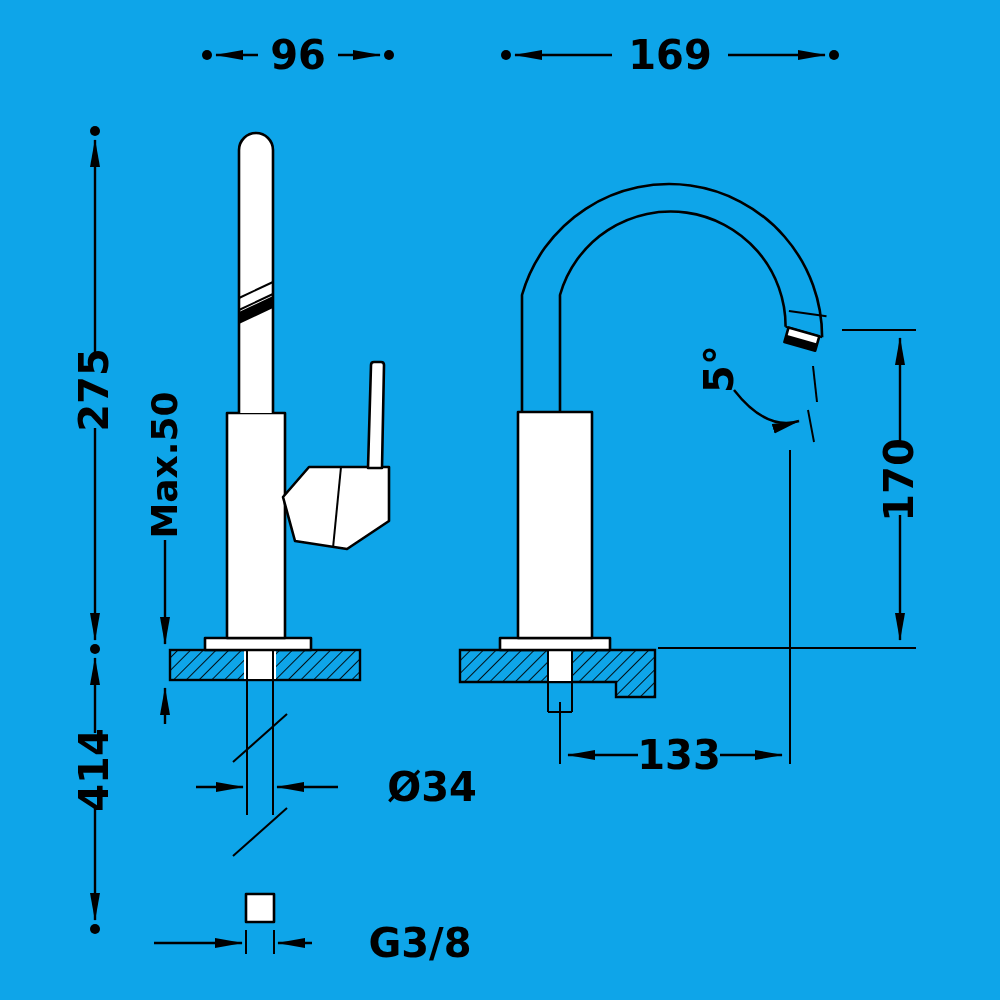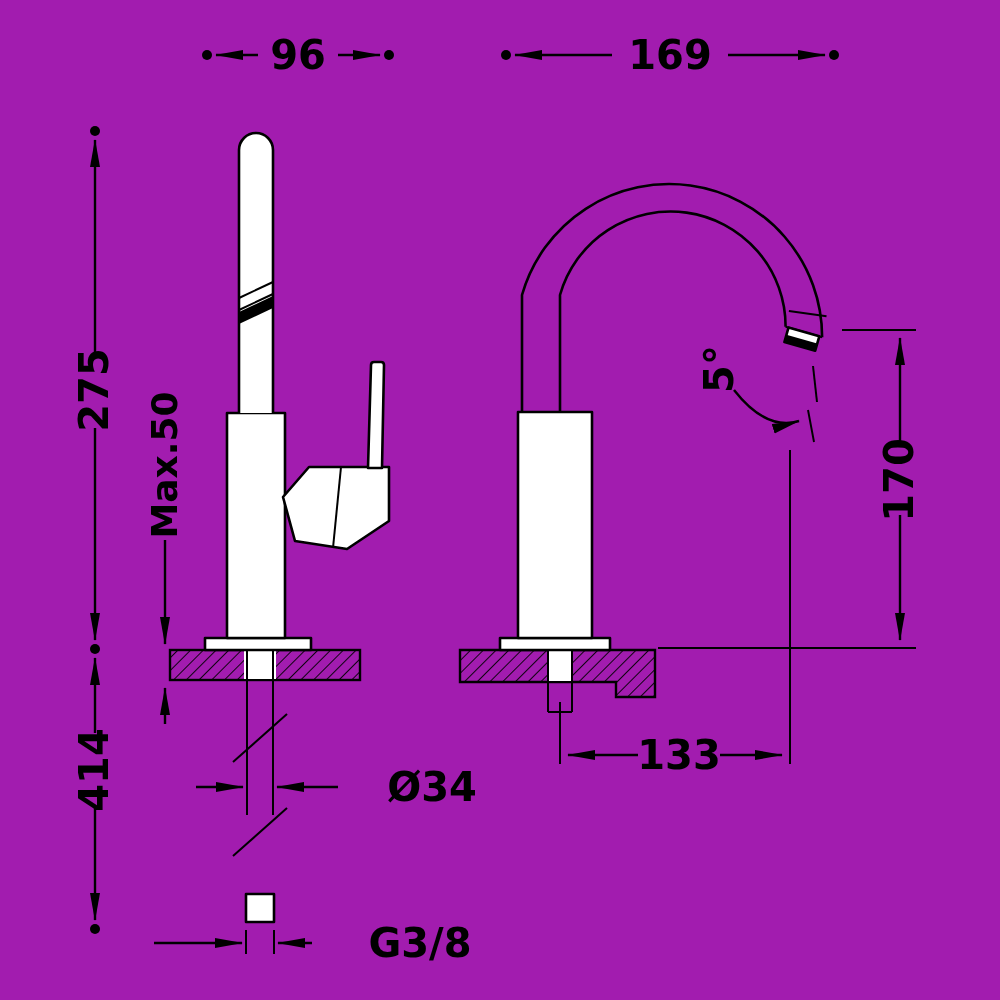--- a/index.html
+++ b/index.html
@@ -1,19 +1,19 @@
 <!DOCTYPE html>
 <html><head>
 <meta charset="utf-8">
 <style>
   html,body{margin:0;padding:0;background:#ffffff;}
   .canvas{
     position:relative;
     width:1000px;height:1000px;
-    background:#a21caf;
+    background:#0ea5e9;
     font-family:"DejaVu Sans", sans-serif;
     overflow:hidden;
   }
   svg{display:block;}
   .outline{fill:none;stroke:#000;stroke-width:2.6;stroke-linejoin:round;}
   .outline-fill{fill:#fff;stroke:#000;stroke-width:2.6;stroke-linejoin:round;}
   .thin{fill:none;stroke:#000;stroke-width:2;}
   .dim{stroke:#000;stroke-width:2.4;fill:none;}
   .ext{stroke:#000;stroke-width:2;fill:none;}
   .dim-text{

